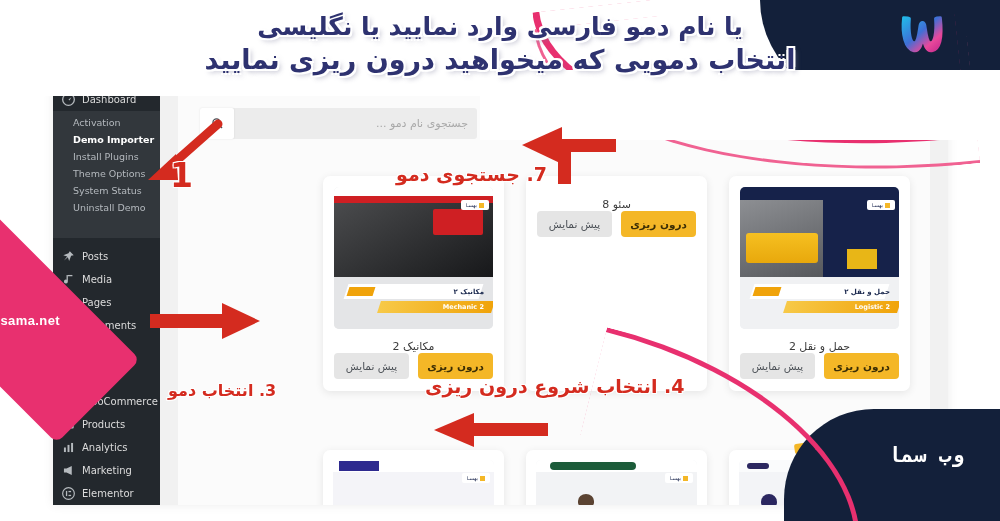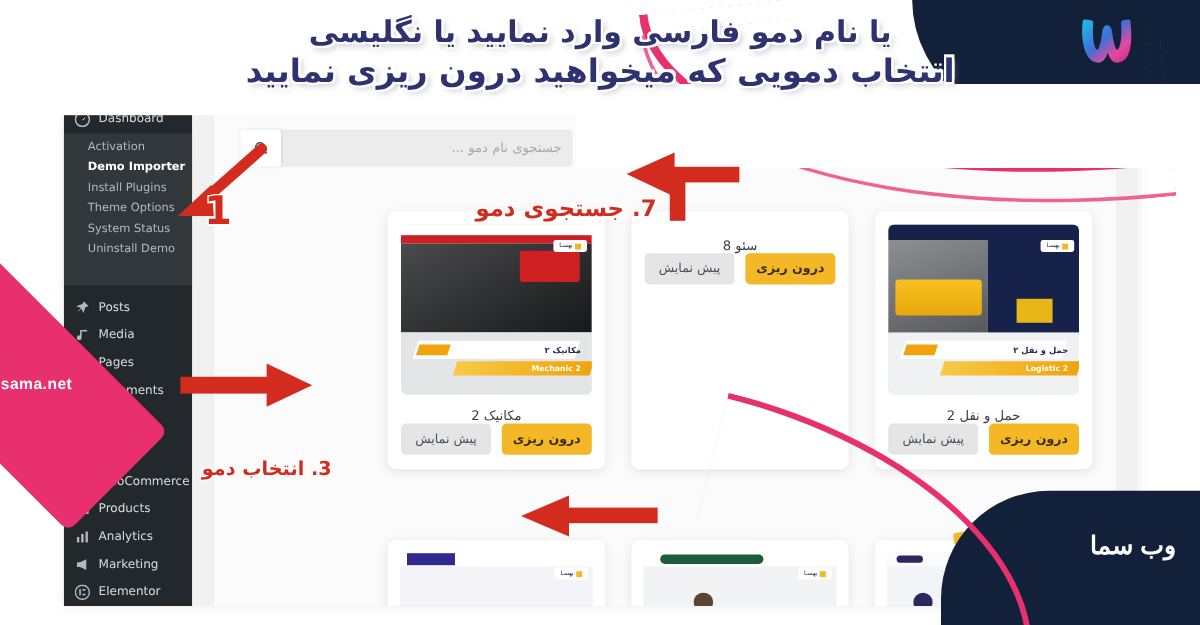--- a/index.html
+++ b/index.html
@@ -244,23 +244,23 @@
     transform: translate(-50%,-50%) rotate(45deg);
     color: #fff; font-size: 13px; font-weight: 700; letter-spacing: .4px;
     font-family: "Liberation Sans", sans-serif; direction: ltr; white-space:nowrap;
   }
   .brand-br {
     position: absolute; right: -24px; bottom: -38px; z-index: 25;
     width: 240px; height: 150px; background: #13203a;
     border-radius: 90px 0 0 0;
   }
   .brand-br .txt {
-    position: absolute; right: 44px; top: 34px;
+    position: absolute; right: 60px; top: 34px;
     color: #fff; font-size: 21px; font-weight: 700; direction: rtl;
-    font-family: Liberation Sans, sans-serif;
+    font-family: Liberation Mono, monospace;
   }
   .brand-swoosh {
     position:absolute; right: 118px; bottom: -10px; z-index: 26;
     width: 300px; height: 170px;
     border-top-right-radius: 100% 100%;
     border-top: 5px solid #e8306f; border-right: 5px solid #e8306f;
     transform: rotate(14deg);
     pointer-events:none;
   }
   .brand-yellow {
@@ -567,20 +567,21 @@
   <svg class="arrow" style="left:150px;top:300px;" width="112" height="44" viewBox="0 0 112 44">
     <rect x="0" y="14" width="80" height="14" fill="#d42b1f"></rect>
     <path d="M110 21 L72 3 L72 39 Z" fill="#d42b1f"></path>
   </svg>
   <div class="ann" style="left:168px;top:381px;font-size:16px;">3. انتخاب دمو</div>
 
   <svg class="arrow" style="left:432px;top:410px;" width="116" height="40" viewBox="0 0 116 40">
     <rect x="34" y="13" width="82" height="13" fill="#d42b1f"></rect>
     <path d="M2 20 L42 3 L42 37 Z" fill="#d42b1f"></path>
   </svg>
+  <div class="ann" style="left:425px;top:375px;font-size:19px;">4. انتخاب شروع درون ریزی</div>
 
   <div class="ribbon-left">
     <span class="txt">websama.net</span>
   </div>
   <div class="mask-wh" style="left:0;top:0;width:0;height:0;"></div>
 
   <div class="brand-yellow"></div>
   <div class="brand-br">
     <span class="txt">وب سما</span>
   </div>

